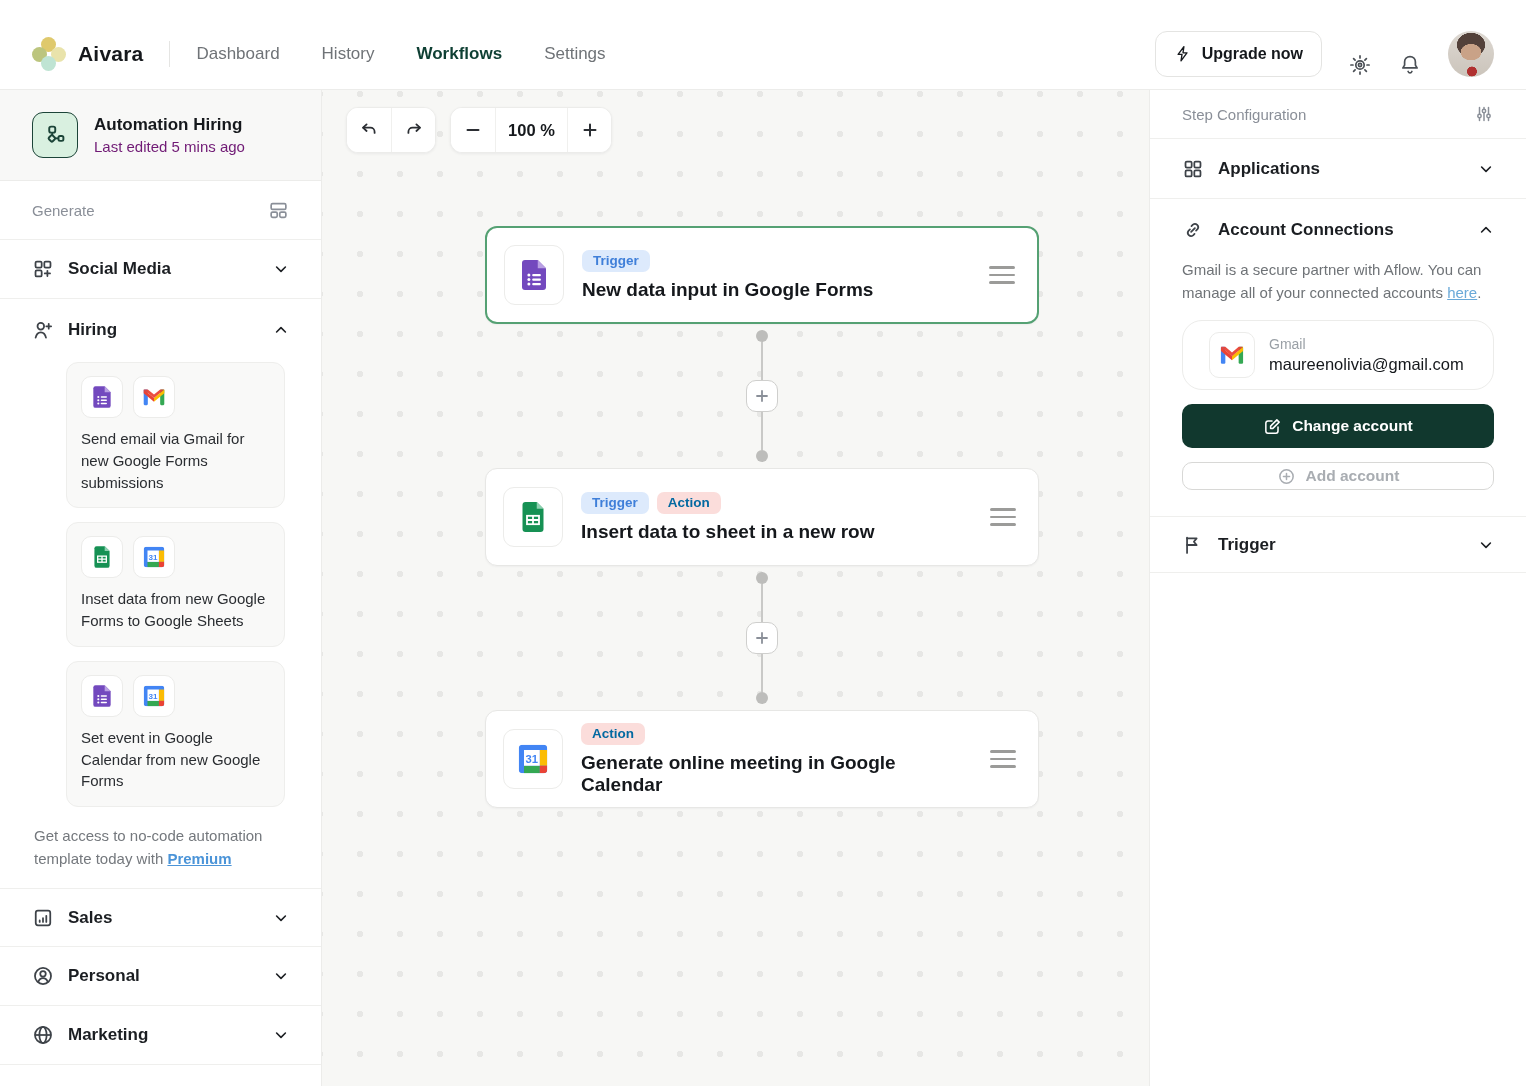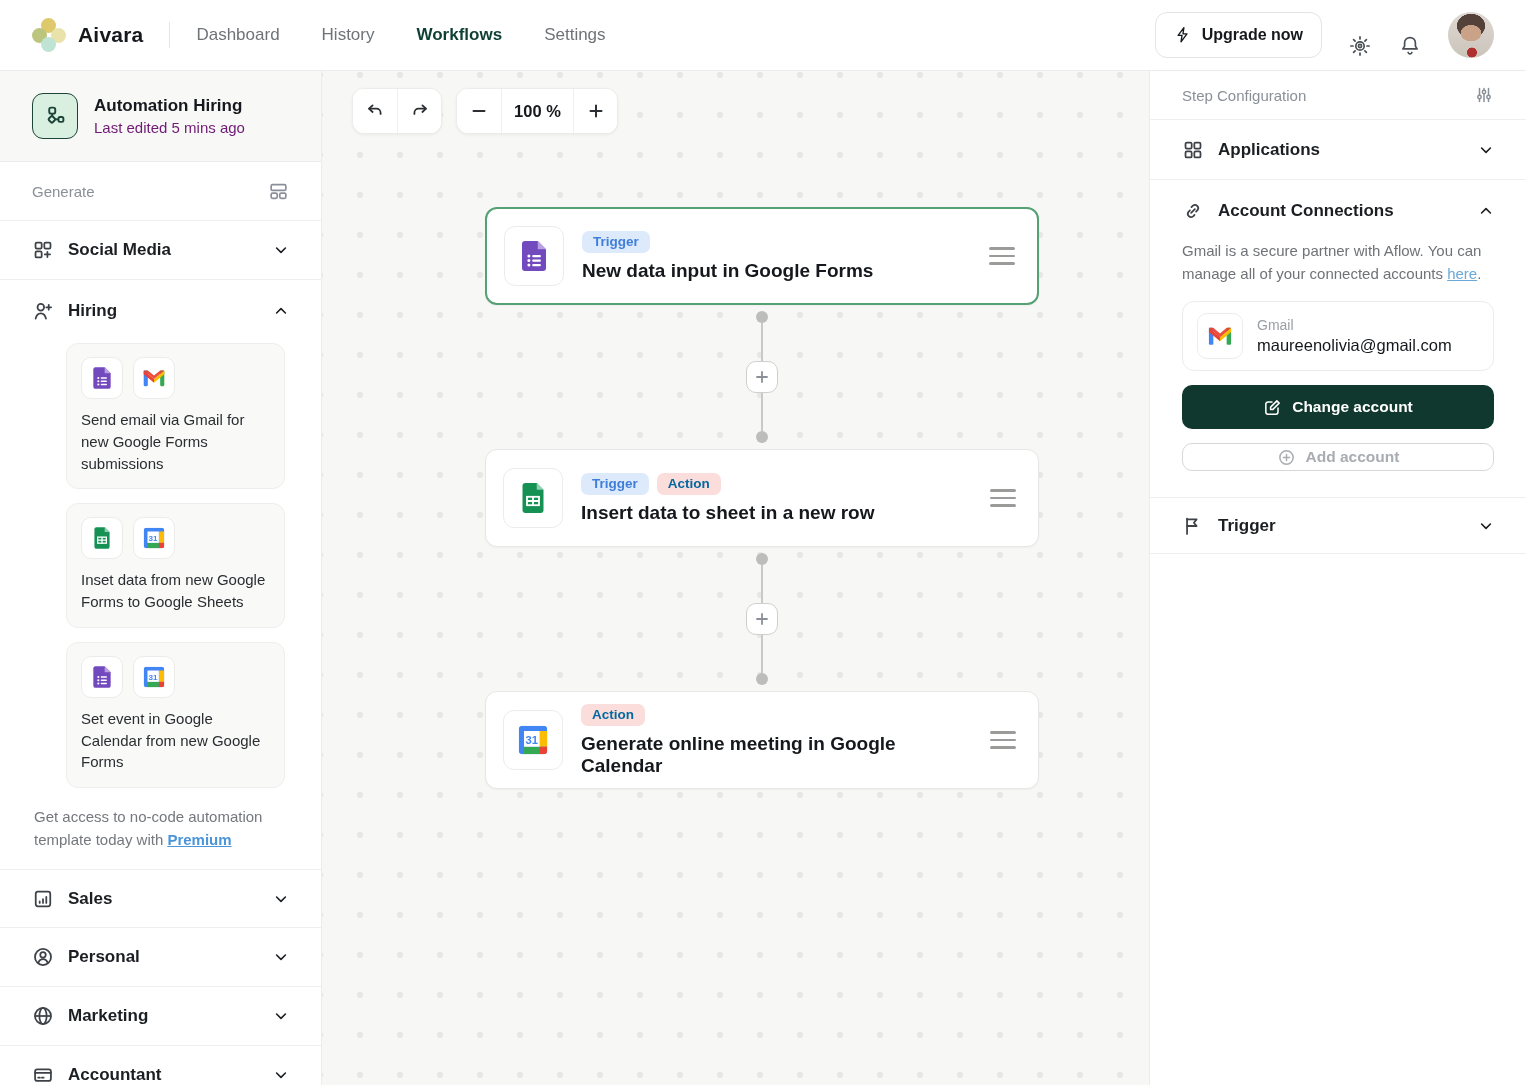--- a/index.html
+++ b/index.html
@@ -1,20 +1,20 @@
 <!DOCTYPE html>
 <html><head>
 <meta charset="utf-8">
 <style>
   * { margin:0; padding:0; box-sizing:border-box; }
   html,body { width:1526px; height:1086px; overflow:hidden; }
   body { font-family:"Liberation Sans", sans-serif; background:#fff; color:#16191d; position:relative; }
 
   
-  .topbar { height:71px; border-bottom:1px solid #ececea; display:flex; align-items:center; padding:0 32px; background:#fff; }
+  .topbar { height:71px; border-bottom:1px solid #ececea; display:flex; align-items:center; padding:0 32px; background:#fff;margin-top:19px; }
   .brand-wrap { display:flex; align-items:center; gap:12px; }
   .flower { position:relative; width:34px; height:34px; }
   .flower i { position:absolute; width:15px; height:15px; border-radius:50% 50% 50% 50%; }
   .flower .p-top    { left:9px; top:0;    background:#dfc96d; }
   .flower .p-left   { left:0;  top:10px;  background:#bcc57e; }
   .flower .p-right  { left:19px;top:10px; background:#e9e3ab; }
   .flower .p-bottom { left:9px; top:19px; background:#bfe4d3; }
   .brand { font-size:21px; font-weight:700; color:#15181c; letter-spacing:.2px; }
   .v-div { width:1px; height:26px; background:#e5e5e3; margin:0 26px; }
   .nav { display:flex; align-items:center; gap:42px; }
@@ -59,21 +59,21 @@
   .appicon.sm { width:42px; height:42px; }
   .appicon.lg { width:60px; height:60px; border-radius:11px; }
   .appicon.md { width:46px; height:46px; }
   .tcard-text { font-size:15px; line-height:1.45; color:#2a2d31; }
 
   .premium-note { padding:4px 36px 0 34px; font-size:15px; line-height:1.5; color:#74787d; }
   .premium-note a { color:#4b94d8; font-weight:600; text-decoration:underline; cursor:pointer; }
   .spacer-18 { height:18px; border-bottom:1px solid #efefed; }
 
   
-  .toolbar { position:absolute; top:17px; left:30px; display:flex; gap:14px; z-index:5; }
+  .toolbar { position:absolute; top:17px; left:24px; display:flex; gap:14px; z-index:5; }
   .tool-group { display:flex; background:#fff; border:1px solid #ececea; border-radius:12px; box-shadow:0 1px 3px rgba(16,24,40,.06); overflow:hidden; }
   .tool-cell { width:44px; height:44px; display:flex; align-items:center; justify-content:center; background:#fff; border:none; cursor:pointer; }
   .tool-cell + .tool-cell, .zoom-label + .tool-cell, .tool-cell + .zoom-label { border-left:1px solid #f0f0ee; }
   .zoom-label { width:72px; height:44px; display:flex; align-items:center; justify-content:center; font-size:16.5px; font-weight:600; color:#15181c; }
 
   .node { position:absolute; left:163px; width:554px; height:98px; background:#fff; border:1px solid #e7e7e5; border-radius:12px; box-shadow:0 1px 2px rgba(16,24,40,.04); display:flex; align-items:center; gap:18px; padding:0 22px 0 17px; cursor:pointer; }
   .node.selected { border:2px solid #55a173; }
   .node-body { flex:1; }
   .badges { display:flex; gap:8px; margin-bottom:7px; }
   .badge { font-size:13.5px; font-weight:600; padding:3.5px 11px; border-radius:7px; }
@@ -90,21 +90,21 @@
 
   
   .rp-header { height:49px; display:flex; align-items:center; padding:0 32px; border-bottom:1px solid #efefed; }
   .rp-header-label { font-size:15px; color:#8a8f98; flex:1; }
   .rp-row { height:60px; display:flex; align-items:center; gap:14px; padding:0 32px; border-bottom:1px solid #efefed; cursor:pointer; }
   .rp-row.no-border { border-bottom:none; }
   .rp-section-label { font-size:17px; font-weight:600; color:#1b1e22; flex:1; }
   .rp-acct { padding:0 32px 26px; border-bottom:1px solid #efefed; }
   .acct-desc { font-size:15px; line-height:1.5; color:#6f7377; margin-top:-2px; }
   .acct-desc a { color:#6aa9d8; text-decoration:underline; cursor:pointer; }
-  .gmail-card { margin-top:16px; border:1px solid #ececea; border-radius:12px; background:#fff; display:flex; align-items:center; gap:14px; padding:11px 14px; }
+  .gmail-card { margin-top:16px; border:1px solid #ececea; border-radius:20px; background:#fff; display:flex; align-items:center; gap:14px; padding:11px 26px; }
   .gmail-label { font-size:14px; color:#9aa0a6; }
   .gmail-email { font-size:16.5px; color:#15181c; margin-top:3px; }
   .btn-dark { margin-top:14px; width:100%; height:44px; border:none; border-radius:10px; background:#11382e; color:#fff; font-size:15.5px; font-weight:600; display:flex; align-items:center; justify-content:center; gap:10px; cursor:pointer; font-family:inherit; }
   .btn-outline { margin-top:14px; width:100%; height:28px; border:1px solid #d8d8d6; border-radius:10px; background:#fff; color:#a9adb2; font-size:15.5px; font-weight:600; display:flex; align-items:center; justify-content:center; gap:10px; cursor:pointer; font-family:inherit; }
 
   svg { display:block; }
 </style>
 </head>
 <body>
 

